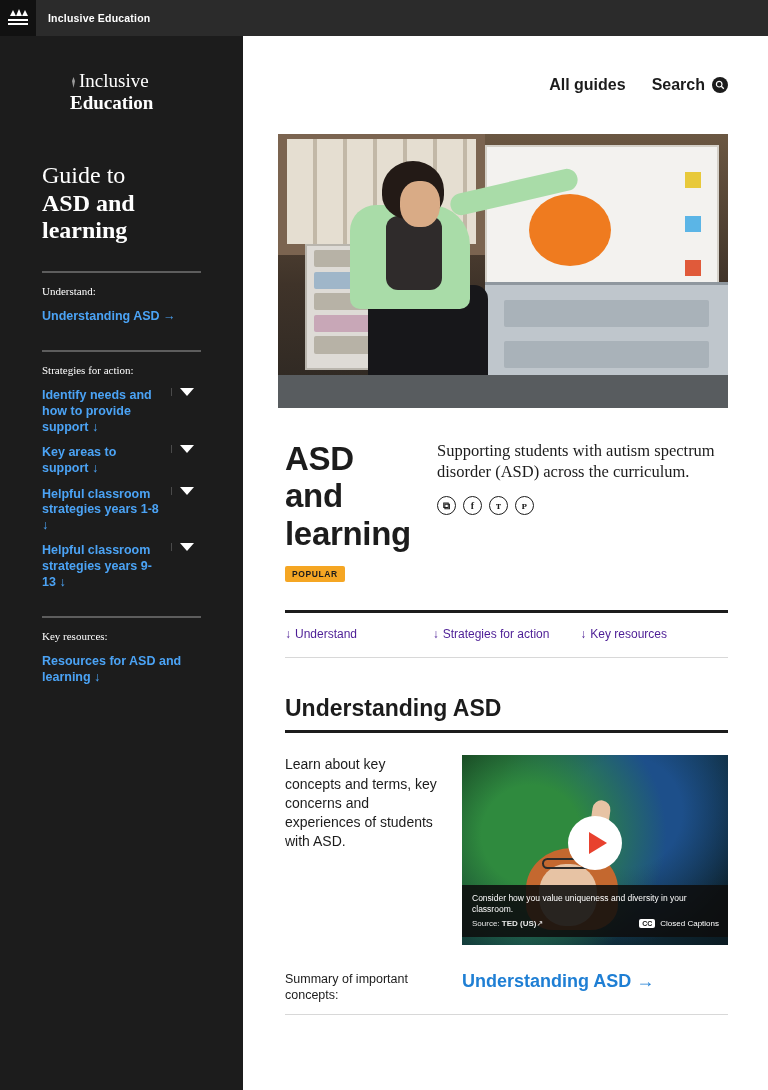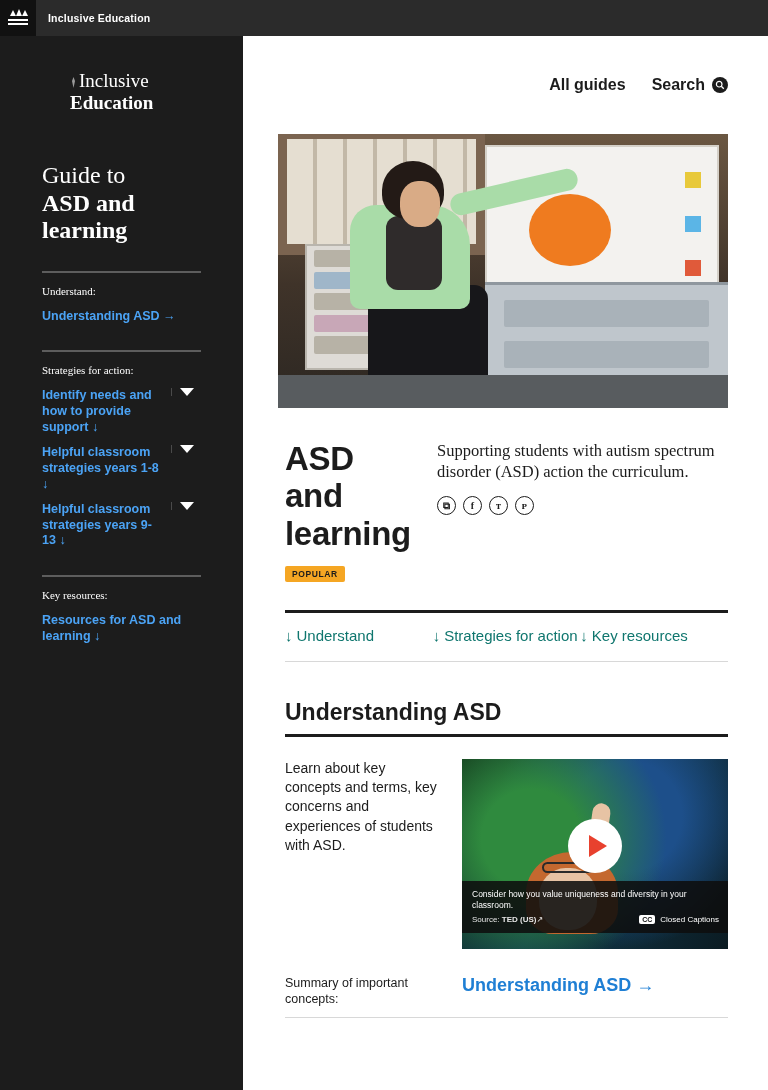--- a/index.html
+++ b/index.html
@@ -254,22 +254,22 @@
   }
 
   .jump-bar {
     margin-top: 28px;
     border-top: 3px solid #1c1c1c;
     border-bottom: 1px solid #d8d8d8;
     padding: 14px 0 16px 0;
     display: flex;
   }
   .jump-link {
-    color: #0f766e;
-    font-size: 15px;
+    color: #4c1d95;
+    font-size: 12px;
     text-decoration: none;
     flex: 1;
     line-height: 1.2;
   }
   .jump-link .arr { margin-right: 4px; }
 
   .section-h2 {
     margin-top: 37px;
     font-size: 23px;
     font-weight: bold;
@@ -327,21 +327,21 @@
     display: flex; align-items: center; justify-content: center;
   }
   .video .play .tri {
     width: 0; height: 0;
     border-top: 11px solid transparent;
     border-bottom: 11px solid transparent;
     border-left: 18px solid #e8412e;
     margin-left: 5px;
   }
   .video .caption-strip {
-    position: absolute; left: 0; right: 0; bottom: 16px;
+    position: absolute; left: 0; right: 0; bottom: 8px;
     background: rgba(14,14,14,0.88);
     padding: 8px 10px 9px 10px;
     color: #ffffff;
   }
   .video .cap-main { font-size: 8.5px; line-height: 1.3; }
   .video .cap-src { font-size: 8px; margin-top: 4px; color: #e6e6e6; }
   .video .cap-src b { font-weight: bold; }
   .video .cc {
     position: absolute; right: 9px; bottom: 9px;
     display: flex; align-items: center; gap: 5px;
@@ -410,20 +410,26 @@
 
     <div class="rule"></div>
     <div class="section-label">Understand:</div>
     <a class="nav-link" href="#">Understanding ASD →</a>
 
     <div class="rule"></div>
     <div class="section-label">Strategies for action:</div>
 
     <div class="nav-row">
       <a class="nav-link" href="#">Identify needs and how to provide support ↓</a>
+      <span class="nav-caret">
+          <span class="caret-down"></span>
+        </span>
+    </div>
+    <div class="nav-row">
+      <a class="nav-link" href="#">Key areas to support ↓</a>
       <span class="nav-caret">
           <span class="caret-down"></span>
         </span>
     </div>
     <div class="nav-row">
       <a class="nav-link" href="#">Helpful classroom strategies years 1-8 ↓</a>
       <span class="nav-caret">
           <span class="caret-down"></span>
         </span>
     </div>
@@ -487,21 +493,21 @@
 
     <div class="title-row">
       <div>
         <h1 class="h1">
           <span>ASD and</span><br>
           <span>learning</span>
         </h1>
         <span class="badge">POPULAR</span>
       </div>
       <div>
-        <p class="standfirst">Supporting students with autism spectrum disorder (ASD) action the curriculum.</p>
+        <p class="standfirst">Supporting students with autism spectrum disorder (ASD) across the curriculum.</p>
         <div class="share-row">
           <span class="share-btn">⧉</span>
           <span class="share-btn">f</span>
           <span class="share-btn">ᴛ</span>
           <span class="share-btn">ᴩ</span>
         </div>
       </div>
     </div>
 
     <nav class="jump-bar">

